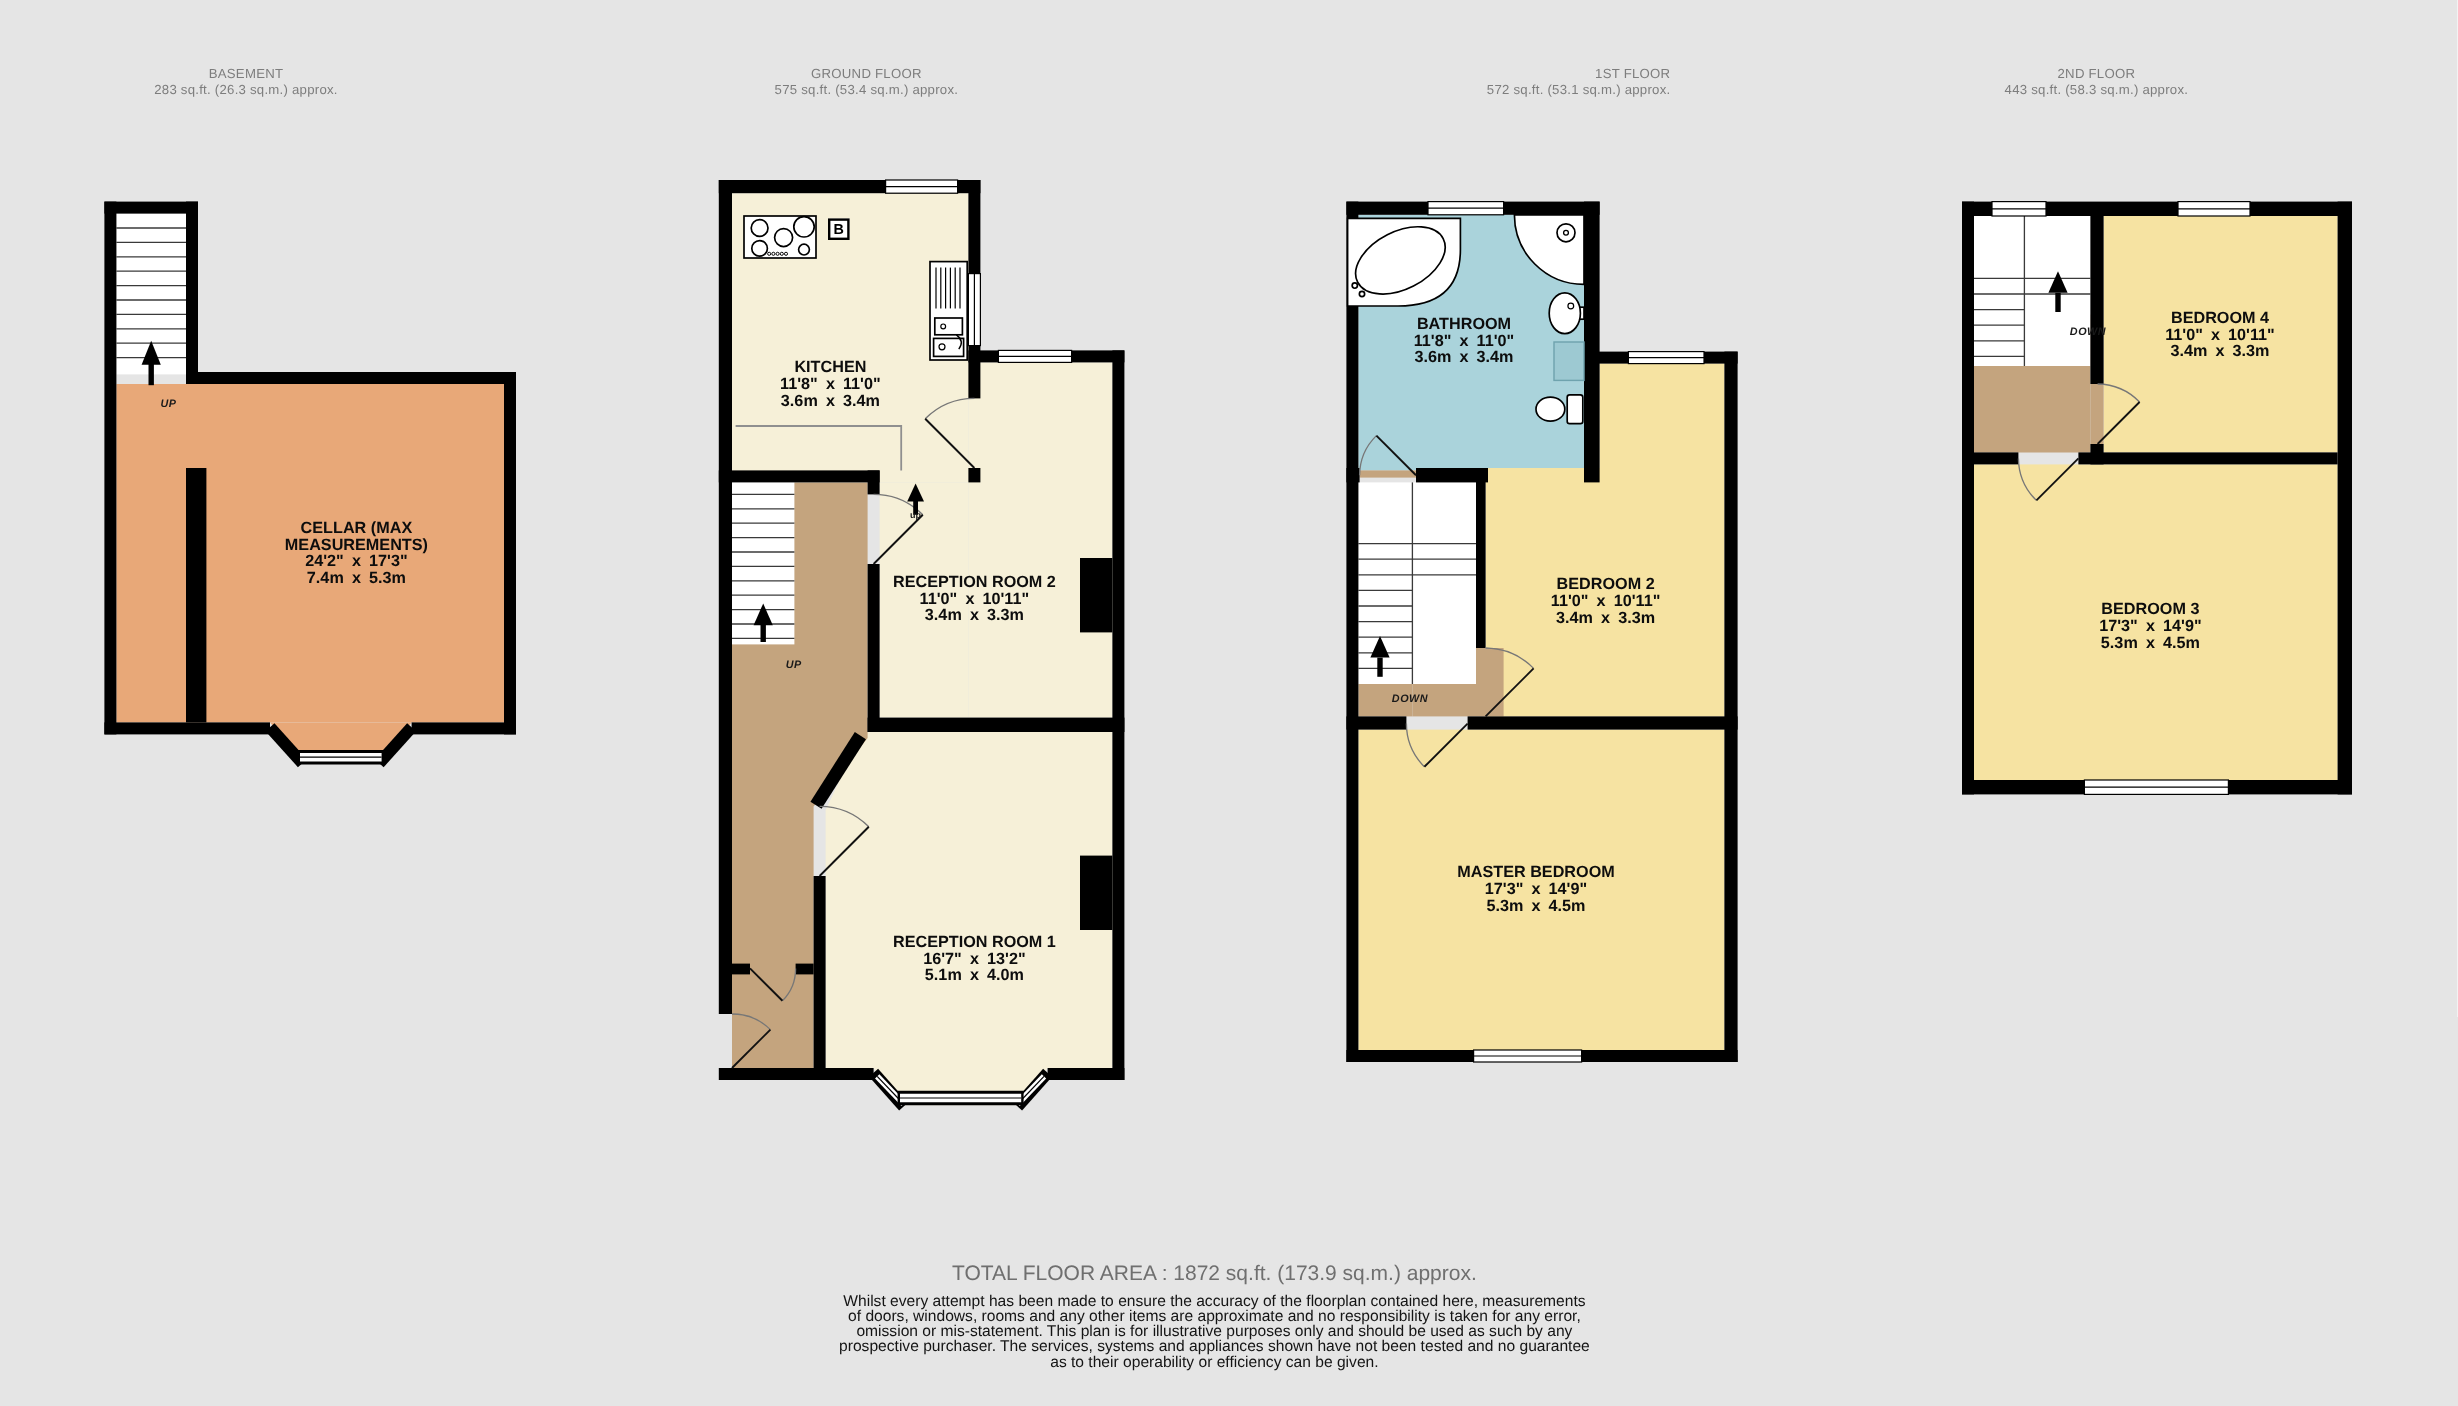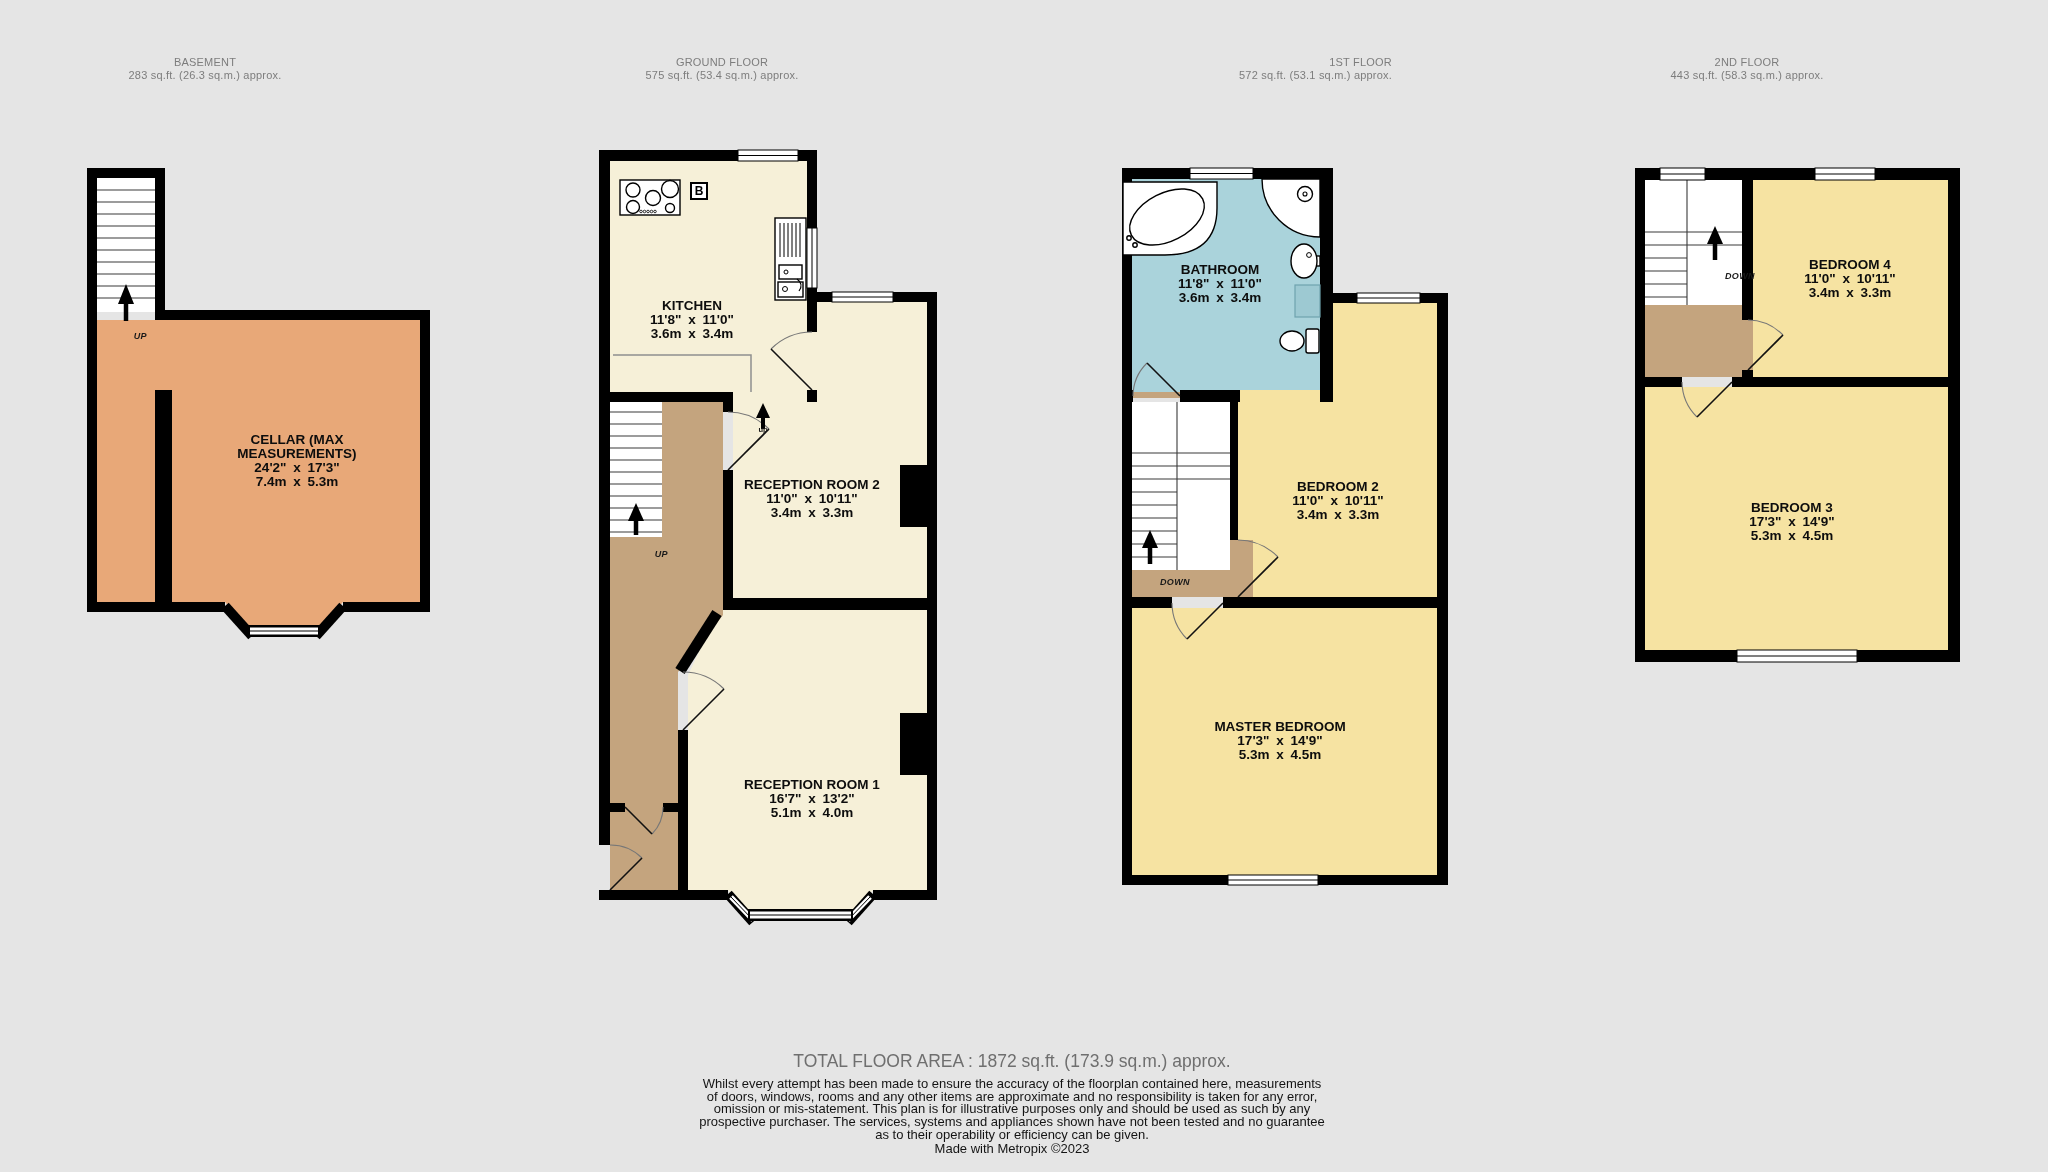--- a/index.html
+++ b/index.html
@@ -447,15 +447,14 @@
   <div class="stair-label" style="left:1110px;top:577px;width:80px;">DOWN</div>
   <div class="stair-label" style="left:1675px;top:271px;width:80px;">DOWN</div>
   <div class="boiler-box">B</div>
 
   <div class="footer-total">TOTAL FLOOR AREA : 1872 sq.ft. (173.9 sq.m.) approx.</div>
   <div class="footer-disclaimer">Whilst every attempt has been made to ensure the accuracy of the floorplan contained here, measurements
 of doors, windows, rooms and any other items are approximate and no responsibility is taken for any error,
 omission or mis-statement. This plan is for illustrative purposes only and should be used as such by any
 prospective purchaser. The services, systems and appliances shown have not been tested and no guarantee
 as to their operability or efficiency can be given.</div>
-  <div class="footer-credit">Made with Metropix ©2023</div>
 
 </div>
 
 </body></html>

